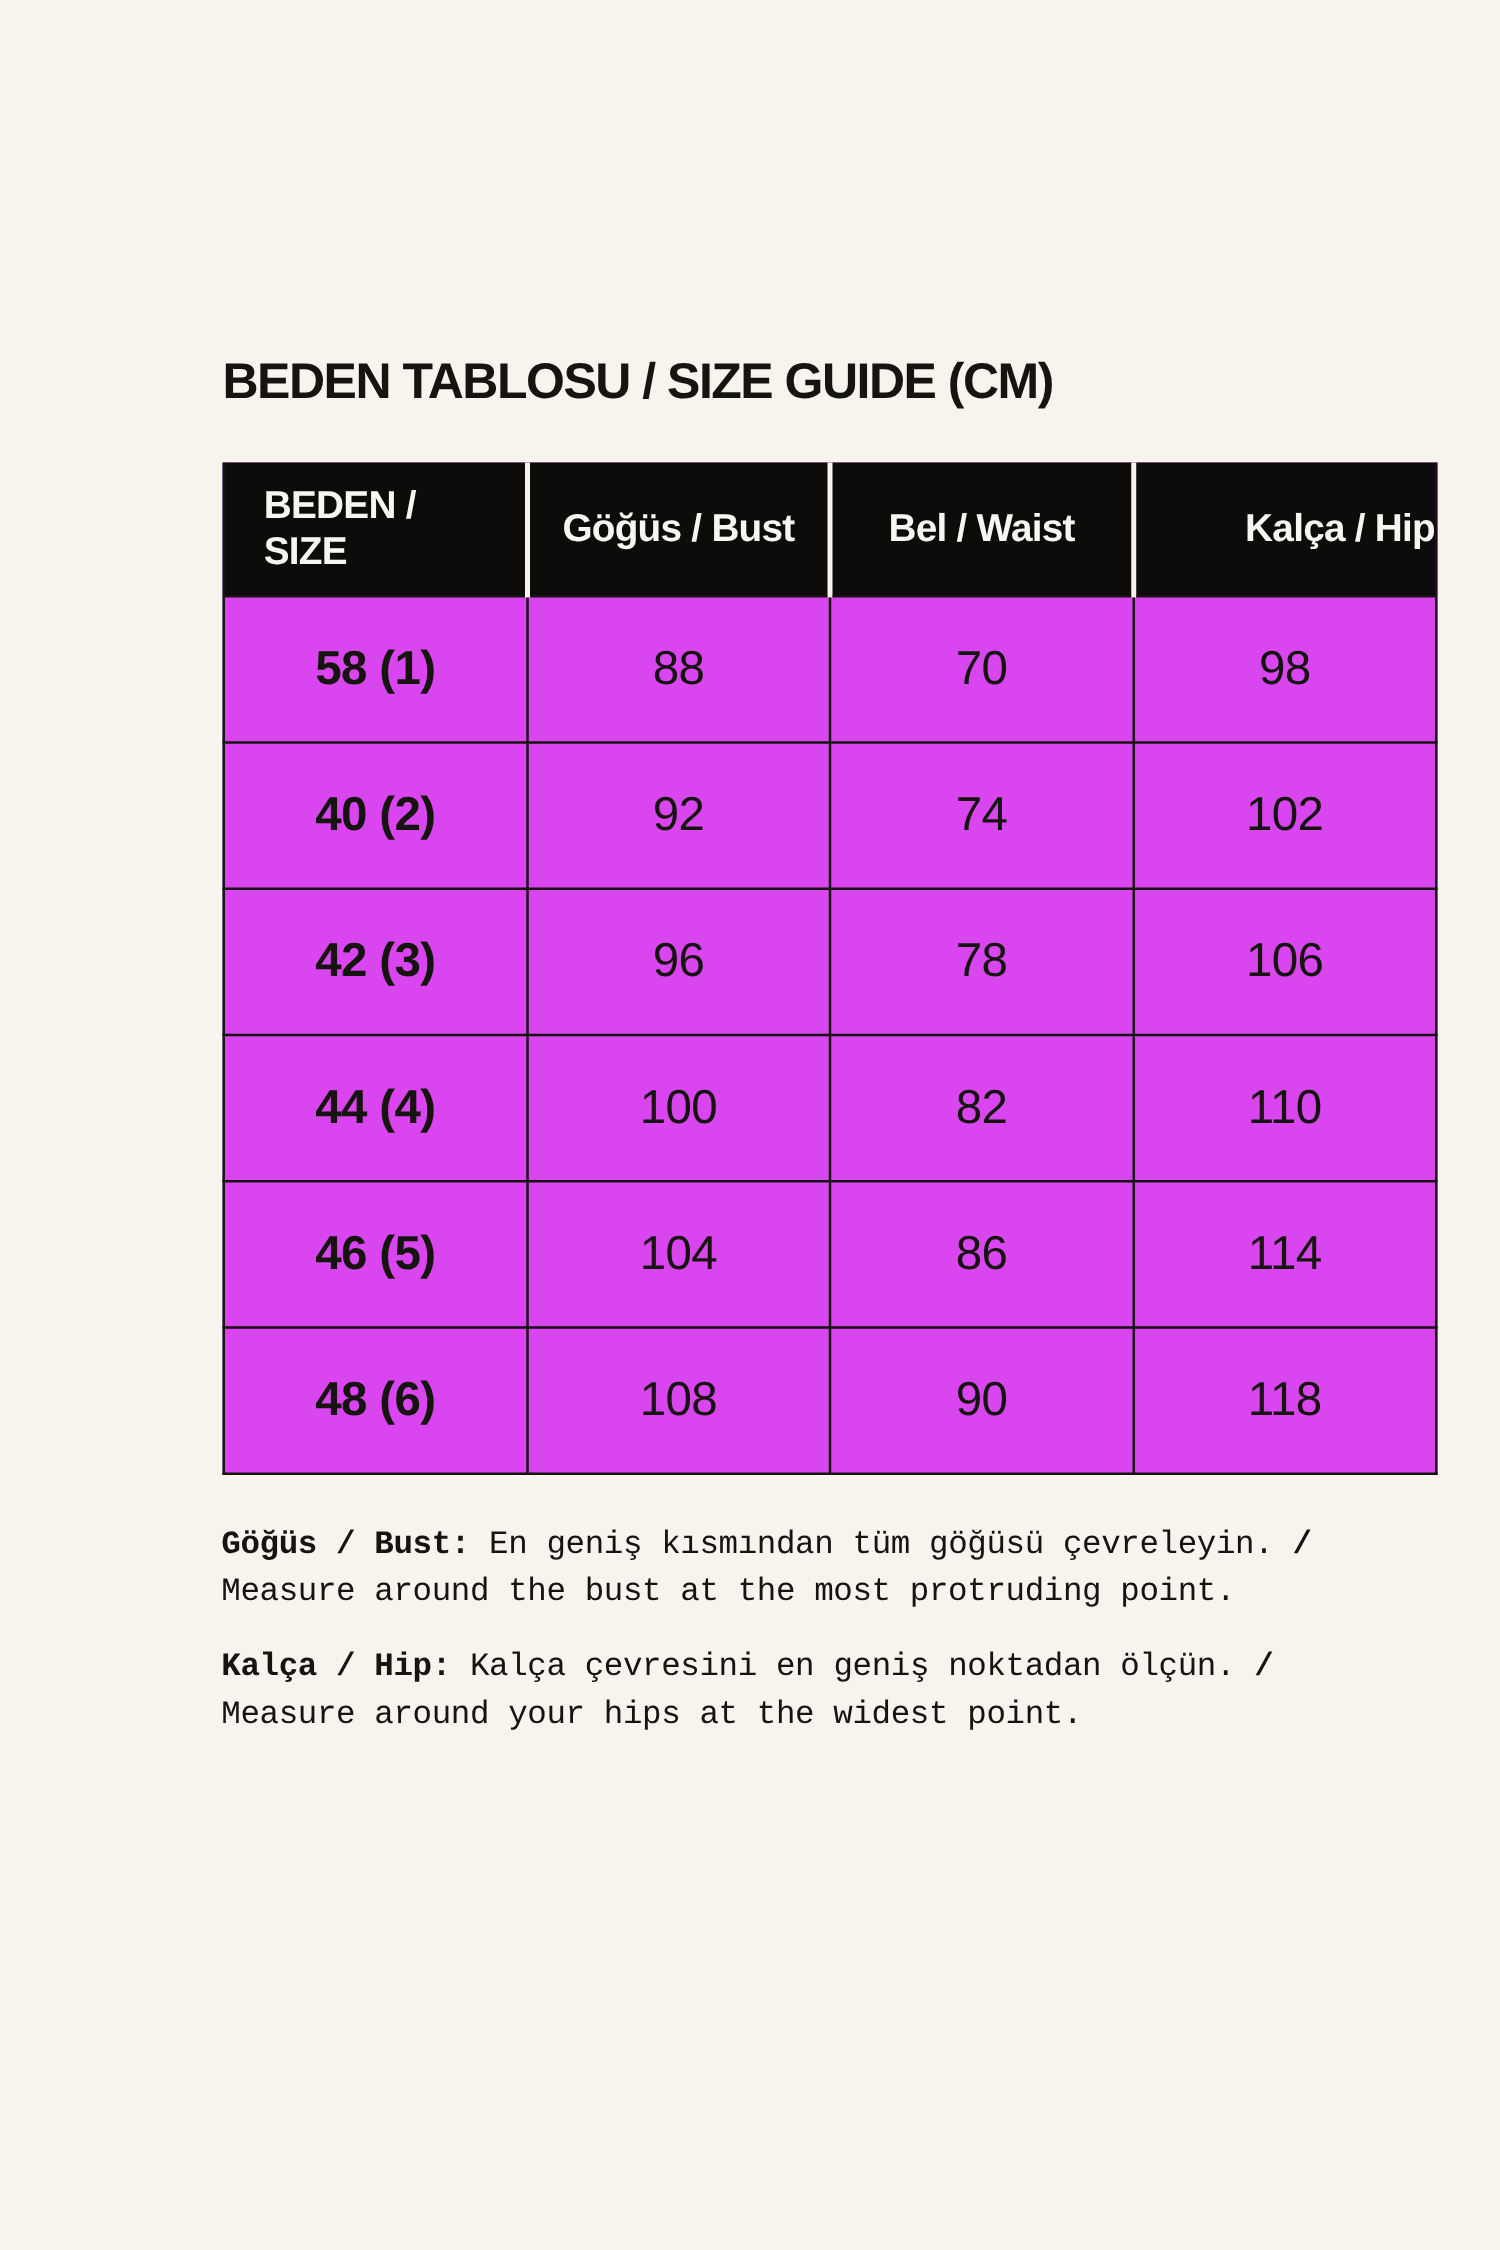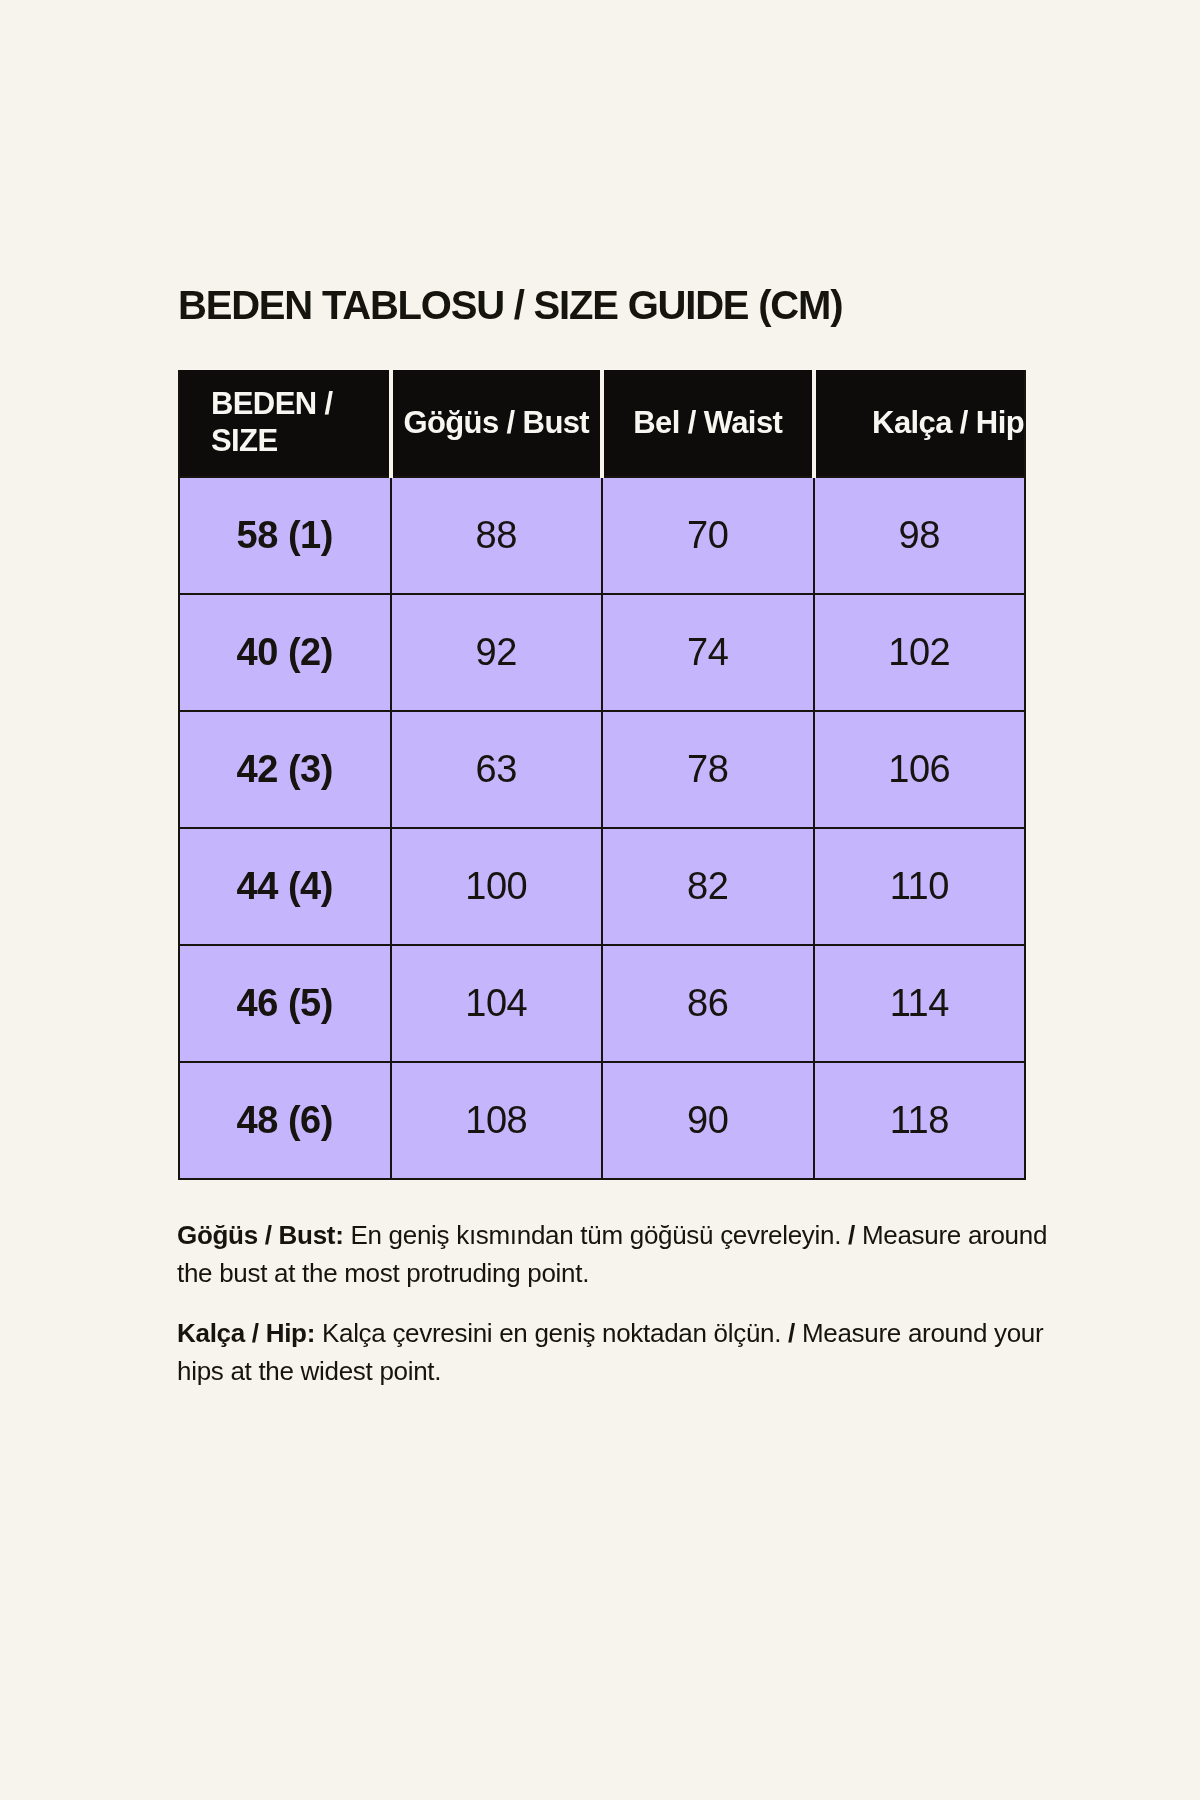--- a/index.html
+++ b/index.html
@@ -24,24 +24,24 @@
   .page-title {
     margin: 0;
     font-size: 40px;
     font-weight: 700;
     letter-spacing: -1.2px;
     line-height: 46px;
     color: #15140f;
   }
   table.size-table {
     margin-top: 42px;
-    width: 848px;
+    width: 972px;
     border-collapse: collapse;
     table-layout: fixed;
-    background: #c4b5fd;
+    background: #d946ef;
   }
   table.size-table th {
     background: #0d0c0a;
     color: #f8f6f0;
     font-size: 31px;
     font-weight: 700;
     letter-spacing: -0.6px;
     line-height: 1.18;
     height: 106px;
     text-align: center;
@@ -75,20 +75,21 @@
     width: 892px;
     margin-left: -1px;
   }
   .notes p {
     margin: 0 0 22px 0;
     font-size: 26px;
     line-height: 38px;
     letter-spacing: -0.3px;
     font-weight: 400;
     color: #15140f;
+    font-family: Liberation Mono, monospace;
   }
   .notes b {
     font-weight: 700;
   }
 </style>
 </head>
 <body>
 
 <div class="page">
 
@@ -111,21 +112,21 @@
         <td>98</td>
       </tr>
       <tr>
         <td class="size-cell">40 (2)</td>
         <td>92</td>
         <td>74</td>
         <td>102</td>
       </tr>
       <tr>
         <td class="size-cell">42 (3)</td>
-        <td>63</td>
+        <td>96</td>
         <td>78</td>
         <td>106</td>
       </tr>
       <tr>
         <td class="size-cell">44 (4)</td>
         <td>100</td>
         <td>82</td>
         <td>110</td>
       </tr>
       <tr>

